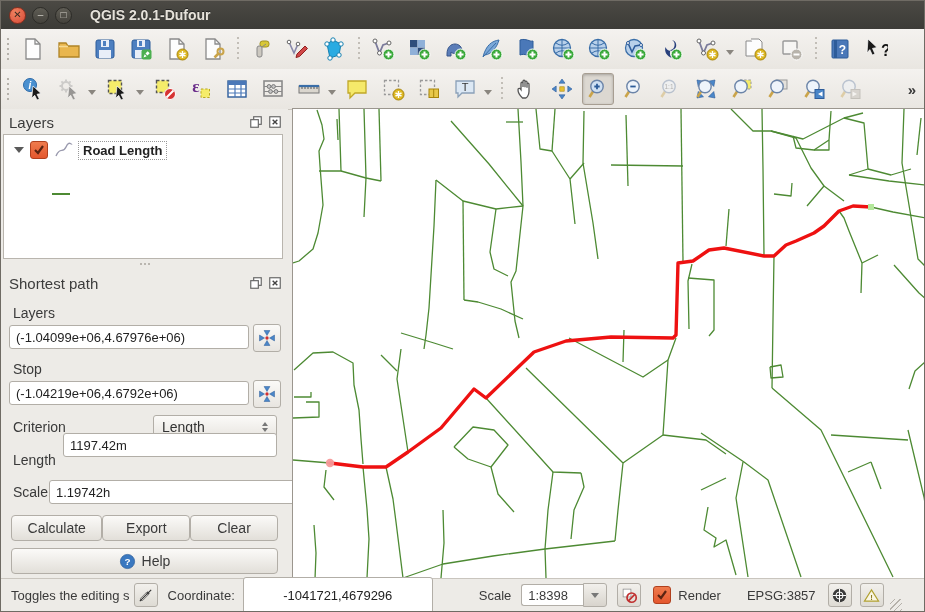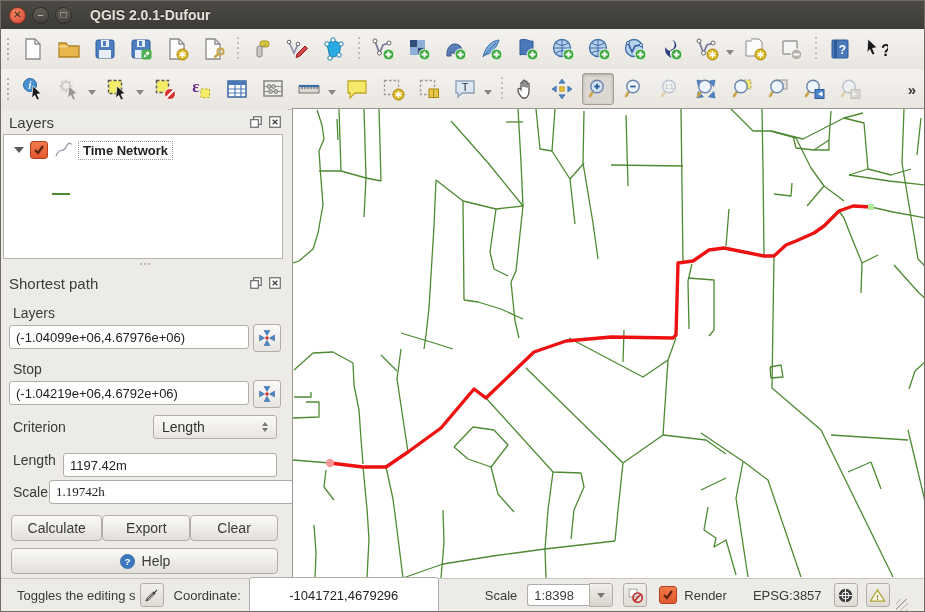--- a/index.html
+++ b/index.html
@@ -73,21 +73,21 @@
     height:26px;font-family:"Liberation Sans",sans-serif;font-size:14px;color:#3a3a3a;
     display:flex;align-items:center;justify-content:center;box-sizing:border-box;}
   .btnrow{position:absolute;left:10px;right:10px;display:flex;}
   
   .map{position:absolute;left:291px;top:107px;width:634px;height:473px;
     border:1px solid #9b968e;border-right:none;background:#fff;box-sizing:border-box;}
   .map svg{display:block;}
   
   .statusbar{position:absolute;left:0;bottom:0;right:0;height:32px;background:#edebe7;
     border-top:1px solid #c9c5be;display:flex;align-items:center;font-size:13px;color:#3a3a3a;}
-  .sb-msg{margin-left:16px;white-space:nowrap;overflow:hidden;max-width:138px;}
+  .sb-msg{margin-left:10px;white-space:nowrap;overflow:hidden;max-width:138px;}
   .sbtn{width:22px;height:22px;border:1px solid #b2aea7;border-radius:3px;margin:0 4px;
     background:linear-gradient(#f2f0ec,#dedbd4);display:flex;align-items:center;justify-content:center;flex:0 0 auto;}
   .sbtn svg{width:17px;height:17px;}
   .sb-coord-field{width:190px;height:37px;text-align:center;}
   .sb-scale-wrap{display:flex;align-items:center;}
   .sb-scale-field{width:62px;height:22px;border:1px solid #b2aea7;border-right:none;
     border-radius:3px 0 0 3px;background:#fff;display:flex;align-items:center;padding:0 6px;box-sizing:border-box;}
   .sb-scale-btn{width:22px;height:22px;border:1px solid #b2aea7;border-radius:0 3px 3px 0;
     background:linear-gradient(#f2f0ec,#d8d4cd);display:flex;align-items:center;justify-content:center;}
   .sb-scale-btn b{width:0;height:0;border:4px solid transparent;border-top:5px solid #777;margin-top:4px;}
@@ -499,21 +499,21 @@
         <div class="cbx">
           <svg viewBox="0 0 12 12">
               <path d="M2 6l3 3 5-7" fill="none" stroke="#5a2412" stroke-width="2.2"></path>
             </svg>
         </div>
         <div class="layer-glyph">
           <svg width="20" height="16" viewBox="0 0 20 16">
               <path d="M2 14C6 4 9 12 12 5s5-2 6-3" fill="none" stroke="#9a9aae" stroke-width="1.4"></path>
             </svg>
         </div>
-        <div class="layer-name">Time Network</div>
+        <div class="layer-name">Road Length</div>
       </div>
       <div class="swatch"></div>
     </div>
 
     <div class="splitter">
         <i></i>
         <i></i>
         <i></i>
       </div>
 
@@ -565,24 +565,24 @@
       <div class="form-label" style="top:150px">Criterion</div>
       <div class="combo" style="left:152px;top:146px;width:124px">
         <span>Length</span>
         <span class="spin">
             <b class="up"></b>
             <b class="dn"></b>
           </span>
       </div>
 
       <div class="form-label" style="top:183px">Length</div>
-      <input class="tfield" style="left: 62px; top: 184px; width: 214px;" value="1197.42m">
+      <input class="tfield" style="left: 62px; top: 164px; width: 214px;" value="1197.42m">
 
       <div class="form-label" style="top:215px">Scale</div>
-      <input class="tfield" style="left: 48px; top: 211px; width: 264px; font-family: Liberation Serif, serif;" value="1.19742h">
+      <input class="tfield" style="left: 48px; top: 211px; width: 264px;" value="1.19742h">
 
       <div class="btnrow" style="top:246px;">
         <button class="pbtn" style="flex:1.05">Calculate</button>
         <button class="pbtn" style="flex:1">Export</button>
         <button class="pbtn" style="flex:1">Clear</button>
       </div>
       <div class="btnrow" style="top:279px">
         <button class="pbtn" style="flex:1;gap:6px">
           <svg width="17" height="17" viewBox="0 0 24 24">
               <circle cx="12" cy="12" r="10" fill="#3a78c0" stroke="#2a5c98"></circle>

